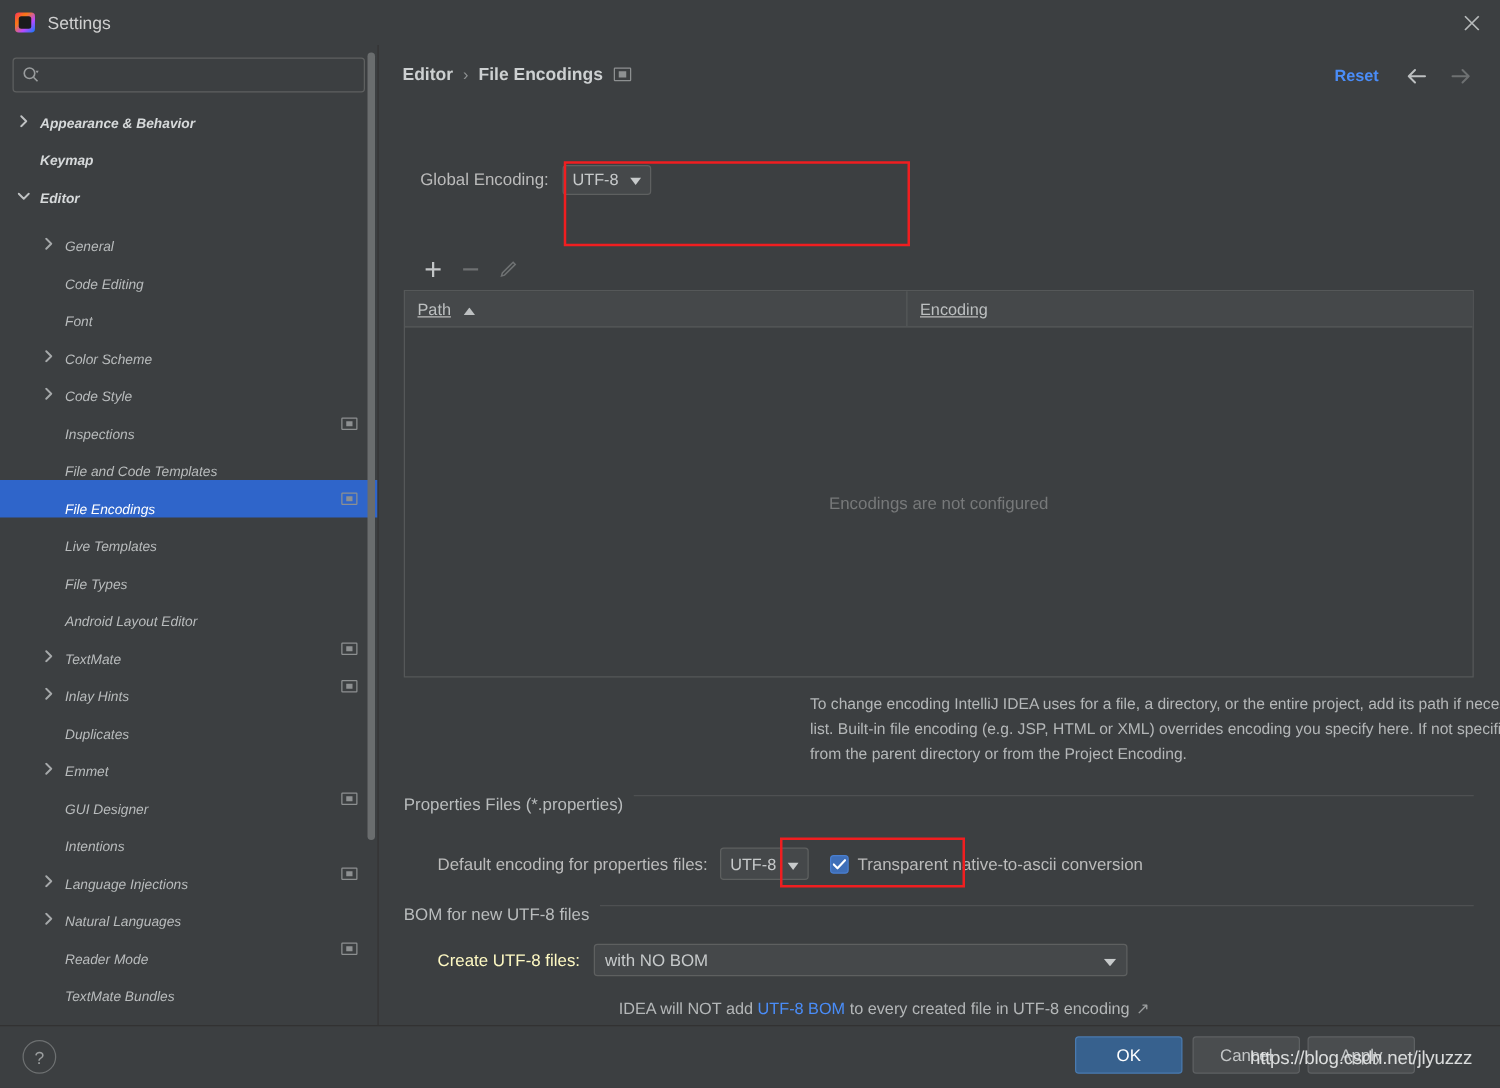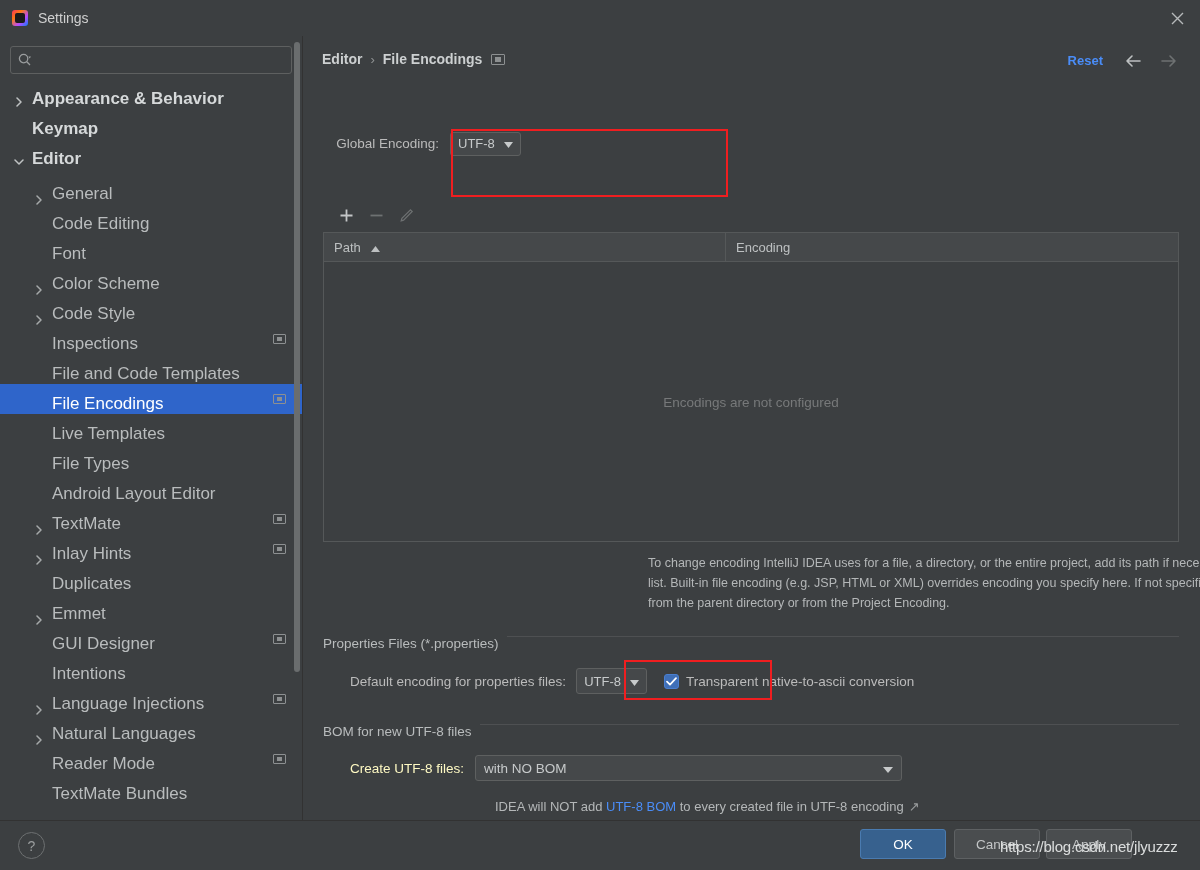--- a/index.html
+++ b/index.html
@@ -49,21 +49,21 @@
   .search-input{
     border:0;outline:0;background:transparent;color:#bbb;font-size:13px;
     font-family:"Liberation Sans",sans-serif;width:100%;height:22px;padding:0;
   }
   .search-input::placeholder{color:#777a7a;}
 
   .tree{position:absolute;left:0;top:48px;width:302px;height:736px;overflow:hidden;}
   .tree-row{
     height:30px;display:flex;align-items:center;position:relative;
     padding-left:10px;box-sizing:border-box;cursor:default;
-    color:#b9bcbd;font-size:17px;white-space:nowrap;
+    color:#b9bcbd;font-size:11px;white-space:nowrap;font-style:italic;
   }
   .tree-row.selected{background:#2f65ca;color:#ffffff;}
   .tree-row.bold{font-weight:bold;color:#d6d9da;}
   .chev{width:14px;height:14px;flex:none;margin-right:4px;opacity:.85;}
   .chev.hidden{visibility:hidden;}
   .indent0{padding-left:14px;}
   .indent1{padding-left:34px;align-items:flex-end;}
   .mod-badge{
     position:absolute;right:16px;top:50%;transform:translateY(-50%);
     width:13px;height:10px;border:1px solid #8d9091;border-radius:1px;
@@ -106,21 +106,21 @@
   .redbox{position:absolute;border:2px solid #f01e20;box-sizing:border-box;pointer-events:none;}
   #redbox-encodings{left:148px;top:3px;width:277px;height:68px;}
 
   
   .tbl-toolbar{position:absolute;left:20px;top:166px;width:856px;height:27px;display:flex;align-items:center;padding-left:10px;box-sizing:border-box;}
   .tb-btn{width:26px;height:22px;display:flex;align-items:center;justify-content:center;margin-right:4px;}
   .tbl{
     position:absolute;left:20px;top:196px;width:856px;height:310px;
     border:1px solid #555859;box-sizing:border-box;background:#3c3f41;
   }
-  .tbl-head{display:flex;height:28px;background:#45484a;border-bottom:1px solid #555859;}
+  .tbl-head{display:flex;height:28px;background:#45484a;border-bottom:1px solid #555859;text-decoration:underline;}
   .th{
     display:flex;align-items:center;padding-left:10px;font-size:13px;color:#bdc0c1;
     box-sizing:border-box;
   }
   .th.path{width:402px;border-right:1px solid #555859;}
   .th.enc{flex:1;}
   .sort-caret{margin-left:10px;}
   .tbl-body{height:280px;display:flex;align-items:center;justify-content:center;}
   .empty-text{color:#77797a;font-size:13.5px;}
 
@@ -130,21 +130,21 @@
   }
 
   
   .section{position:absolute;left:20px;width:856px;}
   .sec-title{
     display:flex;color:#b9bcbd;font-size:13.5px;white-space:nowrap;
   }
   .sec-title .rule{flex:1;height:1px;background:#4e5052;margin-left:8px;}
   #sec-props{top:600px;}
   #sec-bom{top:688px;}
-  .props-row{display:flex;align-items:center;margin-top:17px;padding-left:27px;position:relative;}
+  .props-row{display:flex;align-items:center;margin-top:27px;padding-left:27px;position:relative;}
   .props-label{color:#bbbbbb;font-size:13.5px;margin-right:10px;}
   .chk{
     width:15px;height:15px;border-radius:3px;background:#3f6fb8;border:1px solid #4a7fd0;
     display:inline-flex;align-items:center;justify-content:center;box-sizing:border-box;
     margin:0 7px 0 17px;flex:none;
   }
   #redbox-props{left:301px;top:-8px;width:148px;height:40px;}
   .bom-row{display:flex;align-items:center;margin-top:16px;padding-left:27px;}
   .bom-label{color:#fef9c3;font-size:13.5px;margin-right:11px;}
   .combo-long{

